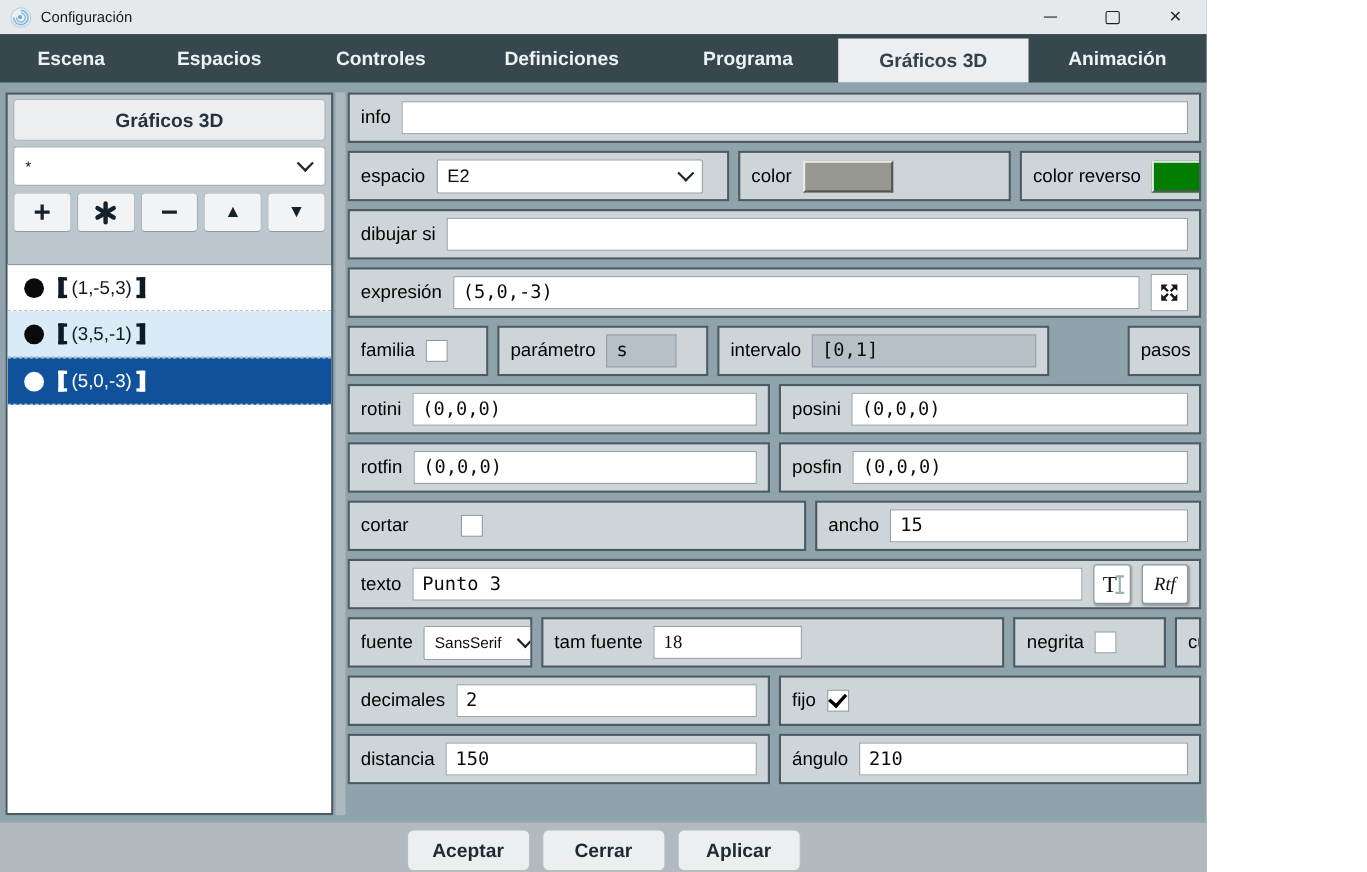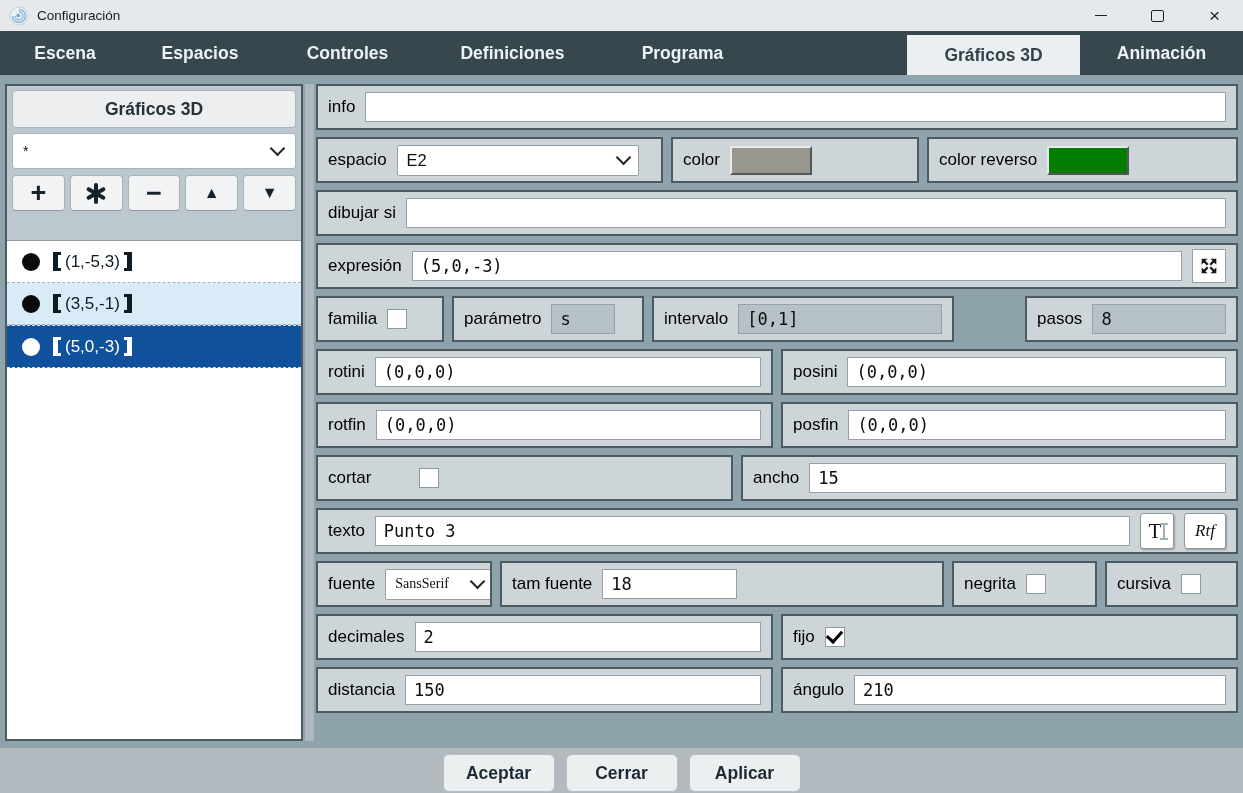--- a/index.html
+++ b/index.html
@@ -1,17 +1,17 @@
 <!DOCTYPE html>
 <html><head>
 <meta charset="utf-8">
 <style>
   html,body{margin:0;padding:0;}
   body{font-family:"Liberation Sans",sans-serif;-webkit-font-smoothing:antialiased;}
-  .window{width:1243px;height:793px;background:#8FA3AC;display:flex;flex-direction:column;overflow:hidden;position:relative;}
+  .window{width:1097px;height:793px;background:#8FA3AC;display:flex;flex-direction:column;overflow:hidden;position:relative;}
 
   
   .titlebar{height:31px;background:#E6E9EB;display:flex;align-items:center;padding-left:9px;flex:0 0 auto;}
   .title-text{font-size:13.5px;color:#1A1A1A;margin-left:8px;}
   .win-controls{margin-left:auto;display:flex;height:100%;}
   .win-btn{width:57px;height:100%;display:flex;align-items:center;justify-content:center;color:#222;cursor:default;}
   .min-glyph{display:block;width:12px;border-top:1.6px solid #222;}
   .max-glyph{display:block;width:11px;height:10px;border:1.4px solid #222;border-radius:2px;}
   .close-glyph{font-size:19px;line-height:1;color:#222;}
 
@@ -66,42 +66,42 @@
   .field{background:#FFFFFF;border:1px solid #96A1A7;height:30px;box-sizing:border-box;
          font-family:"DejaVu Sans Mono",monospace;font-size:17px;color:#0B0B0B;padding:0 8px;outline:none;border-radius:0;}
   .field.grow{flex:1;min-width:0;}
   .field.disabled{background:#B5C1C7;}
   .cb{width:20px;height:20px;background:#FFFFFF;border:1px solid #8C999F;box-sizing:border-box;flex:0 0 auto;
       display:flex;align-items:center;justify-content:center;}
   .checkmark{width:12px;height:7px;border-left:3px solid #000;border-bottom:3px solid #000;transform:rotate(-48deg);margin-top:-5px;}
   .select{background:#FFFFFF;border:1px solid #96A1A7;height:31px;box-sizing:border-box;display:flex;align-items:center;
           padding:0 9px;border-radius:2px;flex:0 0 auto;}
   .select .val{font-size:16.5px;color:#111;}
-  .select .val.mono{font-family:Liberation Serif, serif;font-size:14px;}
+  .select .val.mono{font-family:Liberation Sans, sans-serif;font-size:14px;}
   .select .chev{margin-left:auto;border-width:0 2.4px 2.4px 0;border-style:solid;border-color:#1B262C;}
   .swatch{width:78px;height:25px;border-top:2px solid #E9E9E9;border-left:2px solid #E9E9E9;
           border-bottom:2px solid #54585B;border-right:2px solid #54585B;flex:0 0 auto;}
   .icon-btn{width:34px;height:34px;background:#fff;border:1px solid #96A1A7;display:flex;align-items:center;justify-content:center;
             flex:0 0 auto;padding:0;}
   .tbtn{height:36px;background:#fff;border:1px solid #8C999F;border-radius:3px;box-shadow:1px 1px 2px rgba(0,0,0,.28);
         display:flex;align-items:center;justify-content:center;flex:0 0 auto;padding:0;}
   .tbtn-t{width:34px;font-family:"Liberation Serif",serif;font-size:21px;color:#111;gap:2px;}
   .ibeam{width:2px;height:17px;background:#9FAFB6;position:relative;display:inline-block;}
   .ibeam::before,.ibeam::after{content:"";position:absolute;left:-3px;width:8px;height:2px;background:#9FAFB6;}
   .ibeam::before{top:0;} .ibeam::after{bottom:0;}
   .tbtn-rtf{width:42px;font-family:"Liberation Serif",serif;font-style:italic;font-size:17px;color:#111;}
   .hspacer{width:55px;flex:0 0 auto;}
 
   
   .w-espacio{width:347px;} .w-color{width:248px;}
   .w-familia{width:128px;} .w-parametro{width:192px;} .w-intervalo{width:302px;}
   .w-cortar{width:417px;gap:48px;}
   .w-fuente{width:176px;} .w-tamfuente{width:444px;} .w-negrita{width:145px;}
   .sel-espacio{width:242px;} .sel-fuente{width:108px;}
-  .in-parametro{width:64px;flex:0 0 auto;} .in-tamfuente{width:135px;flex:0 0 auto;}
+  .in-parametro{width:64px;flex:0 0 auto;} .in-tamfuente{width:135px;flex:0 0 auto;font-family:Liberation Serif, serif;}
 
   
   .footer{height:46px;background:#B2BABF;border-top:1px solid #98A1A6;display:flex;justify-content:center;gap:11px;
           padding-top:6px;flex:0 0 auto;box-sizing:border-box;}
   .f-btn{width:112px;height:38px;background:#ECEFF0;border:1px solid #B6BEC2;border-radius:6px;font-family:inherit;
          font-size:17.5px;font-weight:600;color:#1D2A33;display:flex;align-items:center;justify-content:center;cursor:default;}
 </style>
 </head>
 <body>
 

